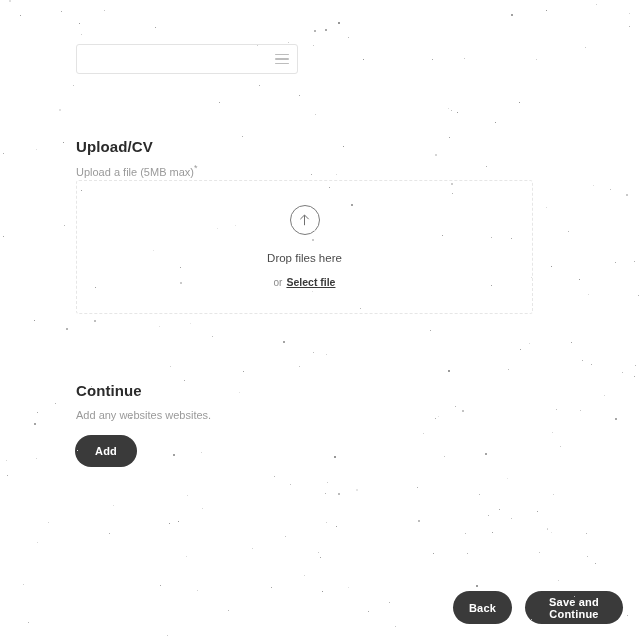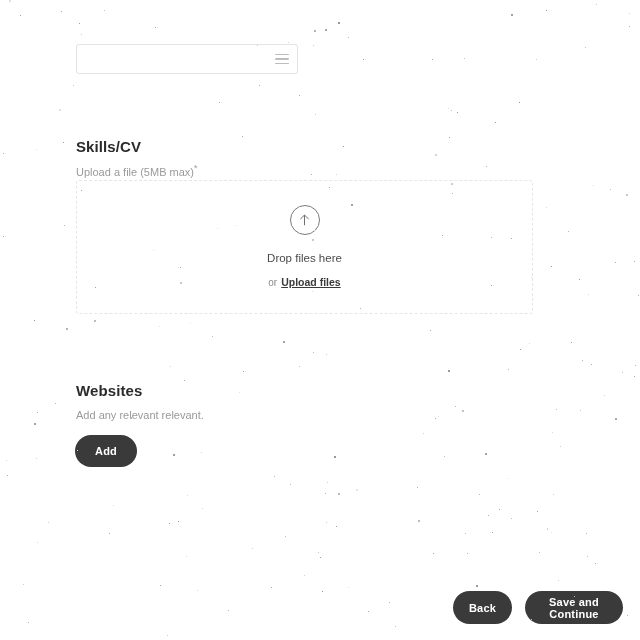--- a/index.html
+++ b/index.html
@@ -240,43 +240,43 @@
   <div class="skills-input-wrap">
     <input type="text" placeholder="" style="">
     <span class="list-icon">
       <i></i>
       <i></i>
       <i></i>
     </span>
   </div>
 
   <div id="resume-section">
-    <h2 class="section-title">Skills/CV</h2>
+    <h2 class="section-title">Upload/CV</h2>
     <p class="section-sub">
       <span>Upload a file (5MB max)</span><span class="req-star">*</span>
     </p>
   </div>
 
   <div id="dropzone">
     <span class="upload-circle">
       <svg width="13" height="14" viewBox="0 0 13 14" aria-hidden="true">
         <line x1="6.5" y1="12.2" x2="6.5" y2="2.2" stroke="#6f6f6f" stroke-width="1"></line>
         <polyline points="2.6,5.9 6.5,2.0 10.4,5.9" fill="none" stroke="#6f6f6f" stroke-width="1" stroke-linecap="round" stroke-linejoin="round"></polyline>
       </svg>
     </span>
     <p class="drop-text">Drop files here</p>
     <p class="drop-alt">
       <span class="or">or</span>
-      <span class="select-files">Upload files</span>
+      <span class="select-files">Select file</span>
     </p>
   </div>
 
   <div id="websites-section">
-    <h2 class="section-title">Websites</h2>
-    <p class="section-sub">Add any relevant relevant.</p>
+    <h2 class="section-title">Continue</h2>
+    <p class="section-sub">Add any websites websites.</p>
   </div>
 
   <button id="add-website-button" class="pill-btn">Add</button>
 
   <div id="footer-actions">
     <button id="save-continue-button" class="pill-btn">Save and Continue</button>
     <button id="back-button" class="pill-btn">Back</button>
   </div>
 
   <div id="noise-layer">

